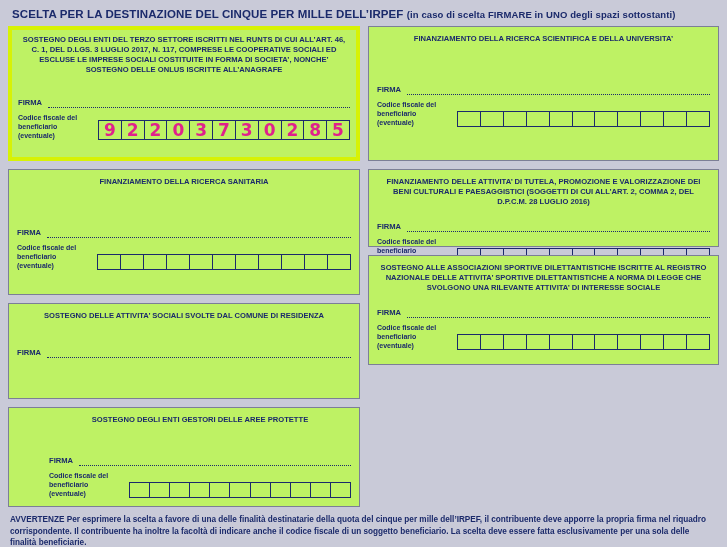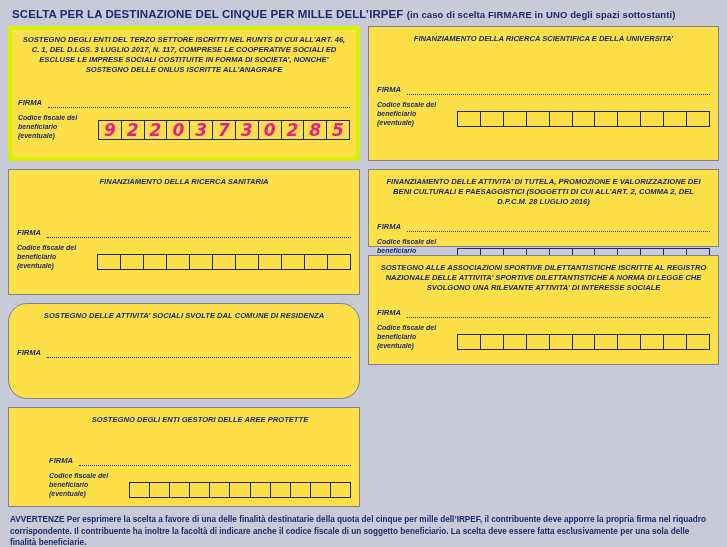--- a/index.html
+++ b/index.html
@@ -39,26 +39,25 @@
   }
   .col {
     display: flex;
     flex-direction: column;
     gap: 8px;
   }
   .col.left { width: 352px; }
   .col.right { width: 351px; }
 
   .box {
-    background: #fde047;
+    background: #bef264;
     border: 1px solid #7c7f96;
     box-sizing: border-box;
     position: relative;
     padding: 6px 8px 8px 8px;
-    font-style: italic;
   }
   .box.highlight {
     border: 4px solid #d7f205;
     padding: 4px 6px 6px 6px;
   }
   .box-title {
     text-align: center;
     font-size: 7.6px;
     font-weight: bold;
     color: #1b2a6b;
@@ -198,21 +197,21 @@
             <span class="cf-cell"></span>
             <span class="cf-cell"></span>
             <span class="cf-cell"></span>
             <span class="cf-cell"></span>
             <span class="cf-cell"></span>
             <span class="cf-cell"></span>
           </span>
         </div>
       </div>
 
-      <div class="box" style="height:96px;border-radius:19px;">
+      <div class="box" style="height:96px;">
         <div class="box-title">SOSTEGNO DELLE ATTIVITA’ SOCIALI SVOLTE DAL COMUNE DI RESIDENZA</div>
         <div class="sp-e"></div>
         <div class="firma-row">
           <span class="firma-label">FIRMA</span>
           <span class="dotline"></span>
         </div>
       </div>
 
       <div class="box" style="height:100px;padding-left:40px;">
         <div class="box-title">SOSTEGNO DEGLI ENTI GESTORI DELLE AREE PROTETTE</div>

